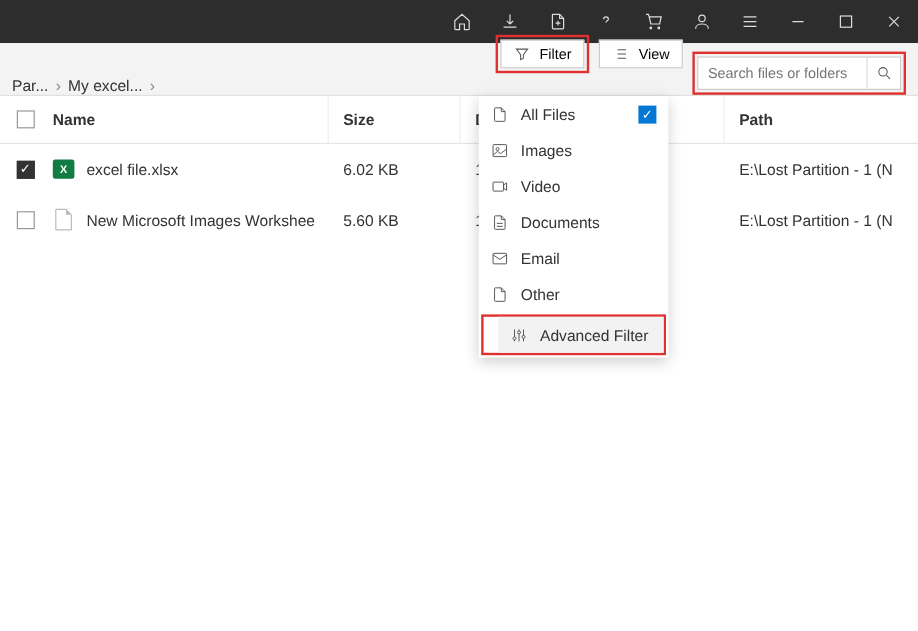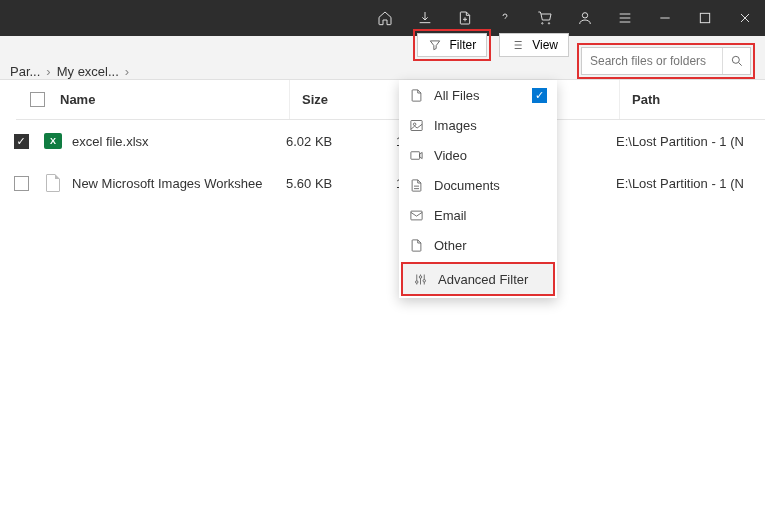--- a/index.html
+++ b/index.html
@@ -19,21 +19,21 @@
   .hl-red { border: 2px solid #e03030; }
   .btn { display: flex; align-items: center; gap: 8px; padding: 4px 10px; background: #fff; border: 1px solid #ccc; font-size: 12px; cursor: pointer; }
   .btn svg { width: 14px; height: 14px; stroke: #555; fill: none; stroke-width: 1.5; }
   .searchbox { display: flex; align-items: center; background: #fff; border: 1px solid #ccc; height: 28px; }
   .searchbox input { border: none; outline: none; padding: 0 8px; width: 140px; font-size: 12px; color: #999; background: transparent; }
   .searchbox .sbtn { width: 28px; height: 100%; display: flex; align-items: center; justify-content: center; border-left: 1px solid #ddd; }
   .searchbox .sbtn svg { width: 14px; height: 14px; stroke: #555; fill: none; stroke-width: 1.5; }
   
   
   .table { width: 100%; }
-  .thead { display: flex; height: 40px; border-bottom: 1px solid #e5e5e5; align-items: center; font-size: 13px; font-weight: 600; color: #333; margin-left: 16px; }
+  .thead { display: flex; height: 40px; border-bottom: 1px solid #e5e5e5; align-items: center; font-size: 13px; font-weight: 600; color: #333; }
   .col-chk { width: 42px; display: flex; justify-content: center; }
   .col-name { width: 232px; padding-left: 2px; border-right: 1px solid #eee; height: 100%; display: flex; align-items: center; }
   .col-size { width: 110px; padding-left: 12px; border-right: 1px solid #eee; height: 100%; display: flex; align-items: center; }
   .col-date { width: 220px; padding-left: 12px; border-right: 1px solid #eee; height: 100%; display: flex; align-items: center; overflow: hidden; }
   .col-path { flex: 1; padding-left: 12px; height: 100%; display: flex; align-items: center; }
   .trow { display: flex; height: 42px; align-items: center; font-size: 13px; color: #333; }
   .trow .col-name, .trow .col-size, .trow .col-date, .trow .col-path { border: none; }
   .chkbox { width: 15px; height: 15px; border: 1px solid #999; display: inline-flex; align-items: center; justify-content: center; background: #fff; }
   .chkbox.checked { background: #333; border-color: #333; }
   .chkbox.checked::after { content: "✓"; color: #fff; font-size: 11px; line-height: 1; }
@@ -42,21 +42,21 @@
   .blank-ic { border: 1px solid #bbb; width: 14px; height: 18px; border-radius: 1px; position: relative; }
   .blank-ic::after { content: ""; position: absolute; top: -1px; right: -1px; border-top: 5px solid #fff; border-left: 5px solid #bbb; }
   .name-cell { display: flex; align-items: center; overflow: hidden; white-space: nowrap; }
   
   
   .dropdown { position: absolute; left: 399px; top: 80px; width: 158px; background: #fff; box-shadow: 0 4px 12px rgba(0,0,0,.2); z-index: 50; }
   .dd-item { display: flex; align-items: center; height: 30px; padding: 0 10px; font-size: 13px; color: #333; cursor: pointer; position: relative; }
   .dd-item svg { width: 15px; height: 15px; stroke: #555; fill: none; stroke-width: 1.3; margin-right: 10px; }
   .dd-check { position: absolute; right: 10px; width: 15px; height: 15px; background: #0277d3; display: flex; align-items: center; justify-content: center; }
   .dd-check::after { content: "✓"; color: #fff; font-size: 11px; }
-  .dd-adv-wrap { border: 2px solid #e03030; margin: 2px; }
+  .dd-adv-wrap { border: 2px solid #e03030; margin: 2px; padding-left: 12px; }
   .dd-adv-wrap .dd-item { background: #f2f2f2; }
 </style>
 </head>
 <body>
 
 <div class="titlebar">
   <div class="tbtn">
       <svg viewBox="0 0 24 24">
         <path d="M3 11l9-8 9 8v10a1 1 0 01-1 1h-5v-7h-6v7H4a1 1 0 01-1-1z"></path>
       </svg>

